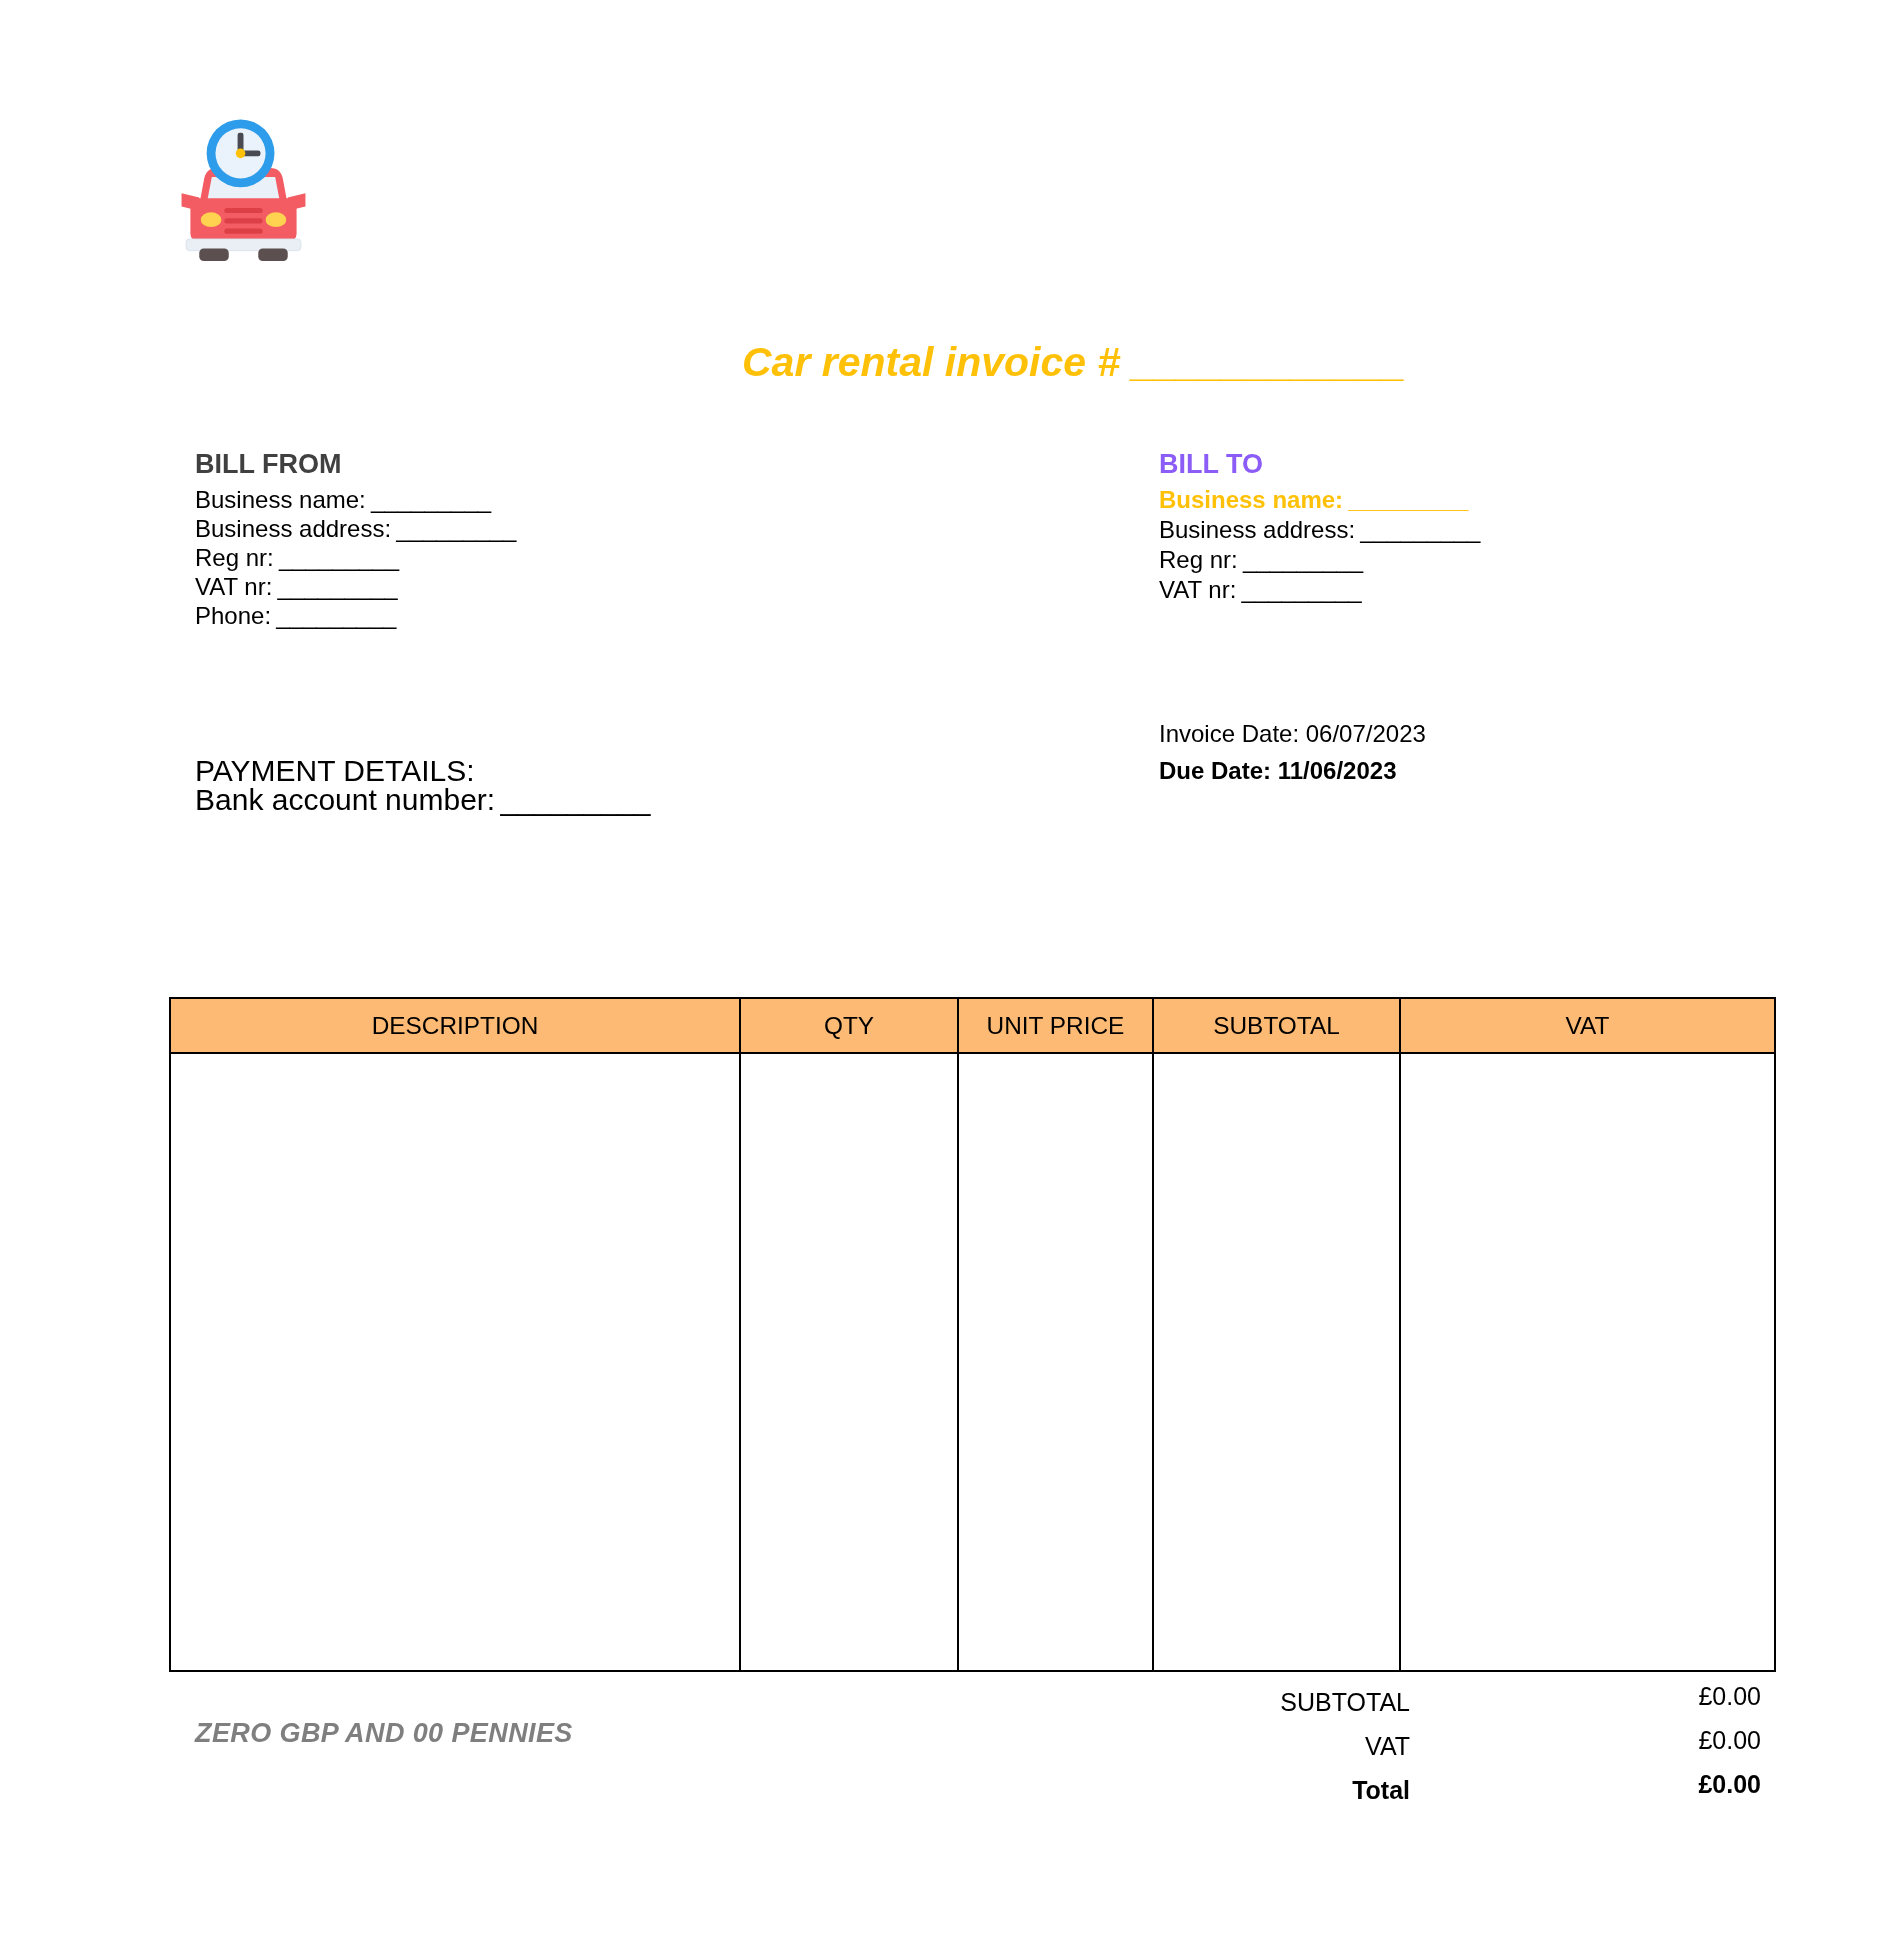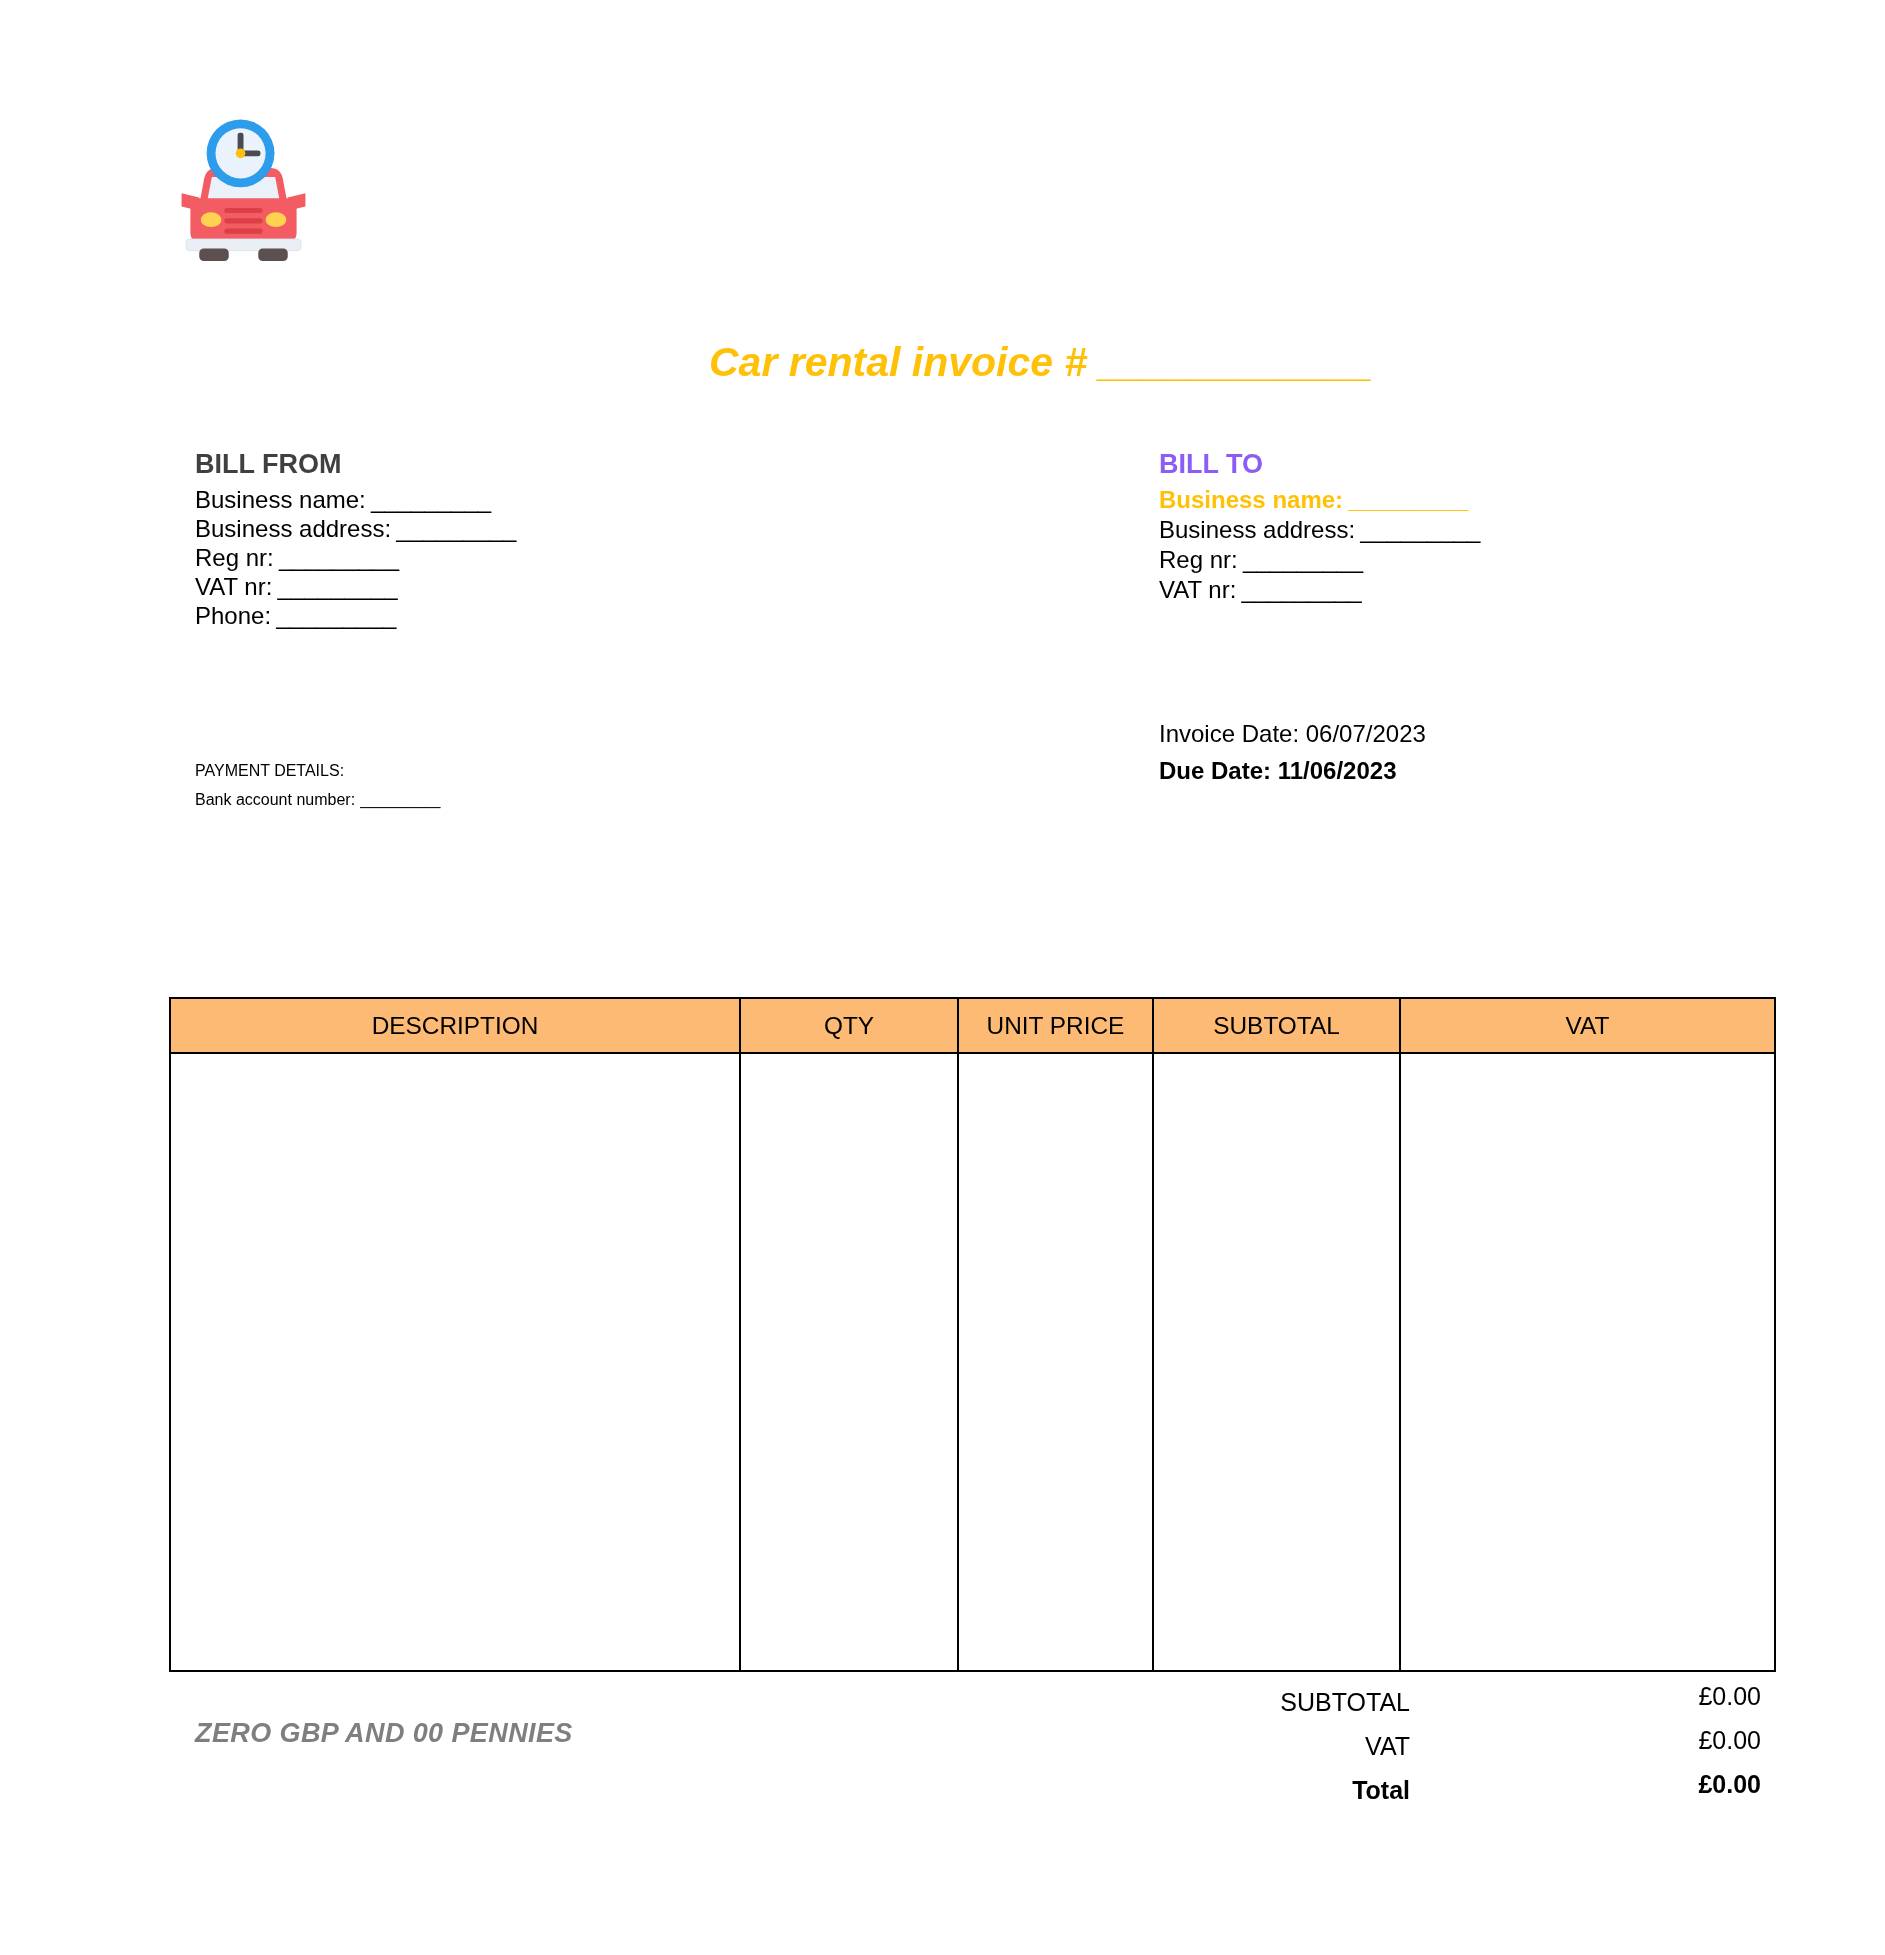--- a/index.html
+++ b/index.html
@@ -16,21 +16,21 @@
   
   .logo {
     position:absolute;
     left:180px; top:115px;
     width:127px; height:148px;
   }
 
   
   .doc-title {
     position:absolute;
-    left:709px; top:339px;
+    left:742px; top:339px;
     font-size:41px;
     font-weight:bold;
     font-style:italic;
     color:#FFC107;
     letter-spacing:0px;
     white-space:nowrap;
   }
 
   
   .bill-block { position:absolute; font-size:24px; line-height:29px; }
@@ -48,21 +48,21 @@
   .blank { margin-left:5.2px; letter-spacing:0; }
   .field-accent { color:#FFC107; font-weight:bold; }
 
   
   .dates { position:absolute; left:1159px; top:719px; font-size:24px; }
   .dates .row { line-height:30px; white-space:nowrap; }
   .dates .row + .row { margin-top:7.4px; }
   .bold { font-weight:bold; }
 
   
-  .payment { position:absolute; left:195px; top:756px; font-size:16px; }
+  .payment { position:absolute; left:195px; top:756px; font-size:30px; }
   .payment .row { line-height:29px; white-space:nowrap; }
 
   
   .items-table-wrap { position:absolute; left:169px; top:997px; width:1604px; }
   table.items { border-collapse:collapse; width:100%; table-layout:fixed; }
   table.items th {
     background:#fdba74;
     border:2.2px solid #000000;
     height:55px;
     font-size:24.4px;

